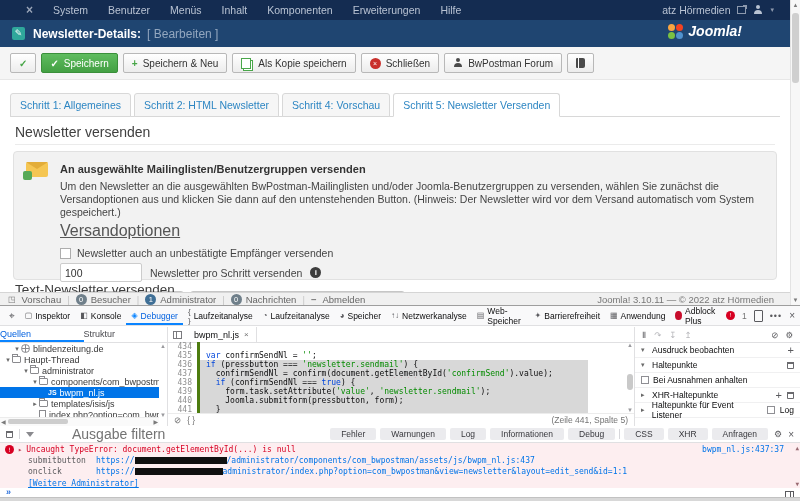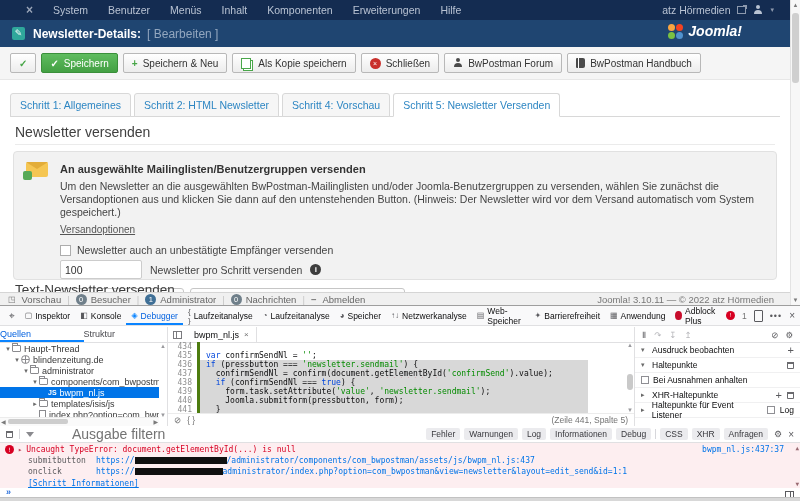--- a/index.html
+++ b/index.html
@@ -58,21 +58,21 @@
 
   
   .page-h{left:15px;top:124px;font-size:14px;color:#404040;}
   .hr{left:15px;right:25px;top:144px;border-top:1px solid #ebebeb;}
   .well{left:13px;right:23px;top:151px;height:129px;background:#f2f2f2;border:1px solid #e1e1e1;border-radius:4px;padding:7px 12px;box-sizing:border-box;display:flex;gap:12px;}
   .ic-env{width:22px;height:15px;background:#f5c653;border-radius:2px;position:relative;flex:none;margin-top:3px;}
   .ic-env::before{content:"";position:absolute;left:0;top:0;border-left:11px solid transparent;border-right:11px solid transparent;border-top:7px solid #e3ad39;}
   .ic-env::after{content:"";position:absolute;left:-3px;bottom:-3px;width:9px;height:9px;border-radius:2px;background:#57a957;}
   .well-h{font-size:11px;font-weight:bold;color:#333;padding-top:4px;}
   .well-p{font-size:10.5px;color:#444;line-height:13px;margin-top:5px;}
-  .well-link{display:inline-block;font-size:10px;color:#555;text-decoration:underline;margin-top:3px;}
+  .well-link{display:inline-block;font-size:16px;color:#555;text-decoration:underline;margin-top:3px;}
   .cbrow{display:flex;align-items:center;gap:6px;margin-top:7px;}
   .cb{width:11px;height:11px;border:1px solid #adadad;background:#fff;display:inline-block;box-sizing:border-box;}
   .cb-label{font-size:10.5px;color:#444;}
   .inrow{display:flex;align-items:center;gap:8px;margin-top:4px;}
   .num-input{width:82px;height:19px;border:1px solid #ccc;border-radius:2px;font-size:10.5px;padding:0 4px;color:#333;font-family:"Liberation Sans",sans-serif;box-sizing:border-box;}
   .ic-info{width:11px;height:11px;border-radius:50%;background:#3d3d3d;color:#fff;font-size:8px;line-height:11px;text-align:center;display:inline-block;font-weight:bold;}
   .btnrow{display:flex;gap:6px;margin-top:9px;}
   .btn2{height:22px;display:inline-flex;align-items:center;padding:0 10px;background:linear-gradient(#fefefe,#ededed);border:1px solid #c6c6c6;border-radius:3px;font-size:10.5px;color:#444;}
   .cropped{left:15px;top:282px;height:10px;overflow:hidden;font-size:13.5px;color:#3b3b3b;}
 
@@ -159,21 +159,21 @@
   .rp-row .right{margin-left:auto;display:flex;align-items:center;gap:5px;}
   .rp-ph{color:#999;padding-left:17px;}
   .ic-trash{width:7px;height:7px;border:1px solid #6a6a6e;border-top:2px solid #6a6a6e;border-radius:0 0 1px 1px;display:inline-block;box-sizing:border-box;}
   .cb2{width:8px;height:8px;border:1px solid #8f8f94;background:#fff;display:inline-block;box-sizing:border-box;}
 
   
   .dt-filter{position:absolute;left:0;right:0;top:120px;height:17px;border-bottom:1px solid #e0e0e2;display:flex;align-items:center;gap:6px;padding:0 6px;box-sizing:border-box;background:#fff;}
   .funnel{width:0;height:0;border-left:4px solid transparent;border-right:4px solid transparent;border-top:5px solid #8a8a8e;display:inline-block;}
   .filter-ph{color:#737373;font-size:14px;margin-left:32px;}
   .chips{margin-left:auto;display:flex;align-items:center;gap:4px;}
-  .chip{padding:1px 5px;background:#ebebee;border-radius:2px;font-size:8.5px;color:#38383d;}
+  .chip{padding:1px 11px;background:#ebebee;border-radius:2px;font-size:8.5px;color:#38383d;}
   .vdiv{width:1px;height:10px;background:#d7d7db;}
 
   
   .dt-error{position:absolute;left:0;right:0;top:137px;height:45px;background:#fdeef0;font-family:"DejaVu Sans Mono",monospace;font-size:8px;overflow:hidden;}
   .er1{display:flex;align-items:center;gap:4px;padding:2px 6px 1px 5px;color:#d70022;}
   .er1 .exp{font-size:7px;color:#c0485c;}
   .er1 .loc{margin-left:auto;color:#0074e8;padding-right:10px;}
   .stk{display:flex;align-items:center;padding:1px 6px 1px 28px;color:#5c5c5f;}
   .stk .fn{width:68px;flex:none;}
   .stk .url{color:#0074e8;display:flex;align-items:center;}
@@ -248,21 +248,20 @@
       <span class="jbtn">
         <span class="ic-cancel">×</span>
         <span>Schließen</span>
       </span>
       <span class="jbtn">
         <span class="ic-person"></span>
         <span>BwPostman Forum</span>
       </span>
       <span class="jbtn">
         <span class="ic-book"></span>
-        <span>BwPostman Handbuch</span>
       </span>
     </div>
 
   <div class="abs tabs" id="step-tabs">
       <span class="tab">Schritt 1: Allgemeines</span>
       <span class="tab">Schritt 2: HTML Newsletter</span>
       <span class="tab">Schritt 4: Vorschau</span>
       <span class="tab active">Schritt 5: Newsletter Versenden</span>
     </div>
 
@@ -385,29 +384,29 @@
     </div>
 
     <div class="dt-main">
 
       <div class="src-pane">
         <div class="src-tabs">
           <span class="st active">Quellen</span>
           <span class="st">Struktur</span>
         </div>
         <div class="tree" id="src-tree">
+            <div class="trow" style="padding-left: 13px;">
+              <span class="tar">▾</span>
+              <span class="ic-globe"></span>
+              <span class="nowrap">blindenzeitung.de</span>
+            </div>
             <div class="trow" style="padding-left: 4px;">
               <span class="tar">▾</span>
               <span class="ic-folder"></span>
               <span class="nowrap">Haupt-Thread</span>
-            </div>
-            <div class="trow" style="padding-left: 13px;">
-              <span class="tar">▾</span>
-              <span class="ic-globe"></span>
-              <span class="nowrap">blindenzeitung.de</span>
             </div>
             <div class="trow" style="padding-left: 22px;">
               <span class="tar">▾</span>
               <span class="ic-folder"></span>
               <span class="nowrap">administrator</span>
             </div>
             <div class="trow" style="padding-left: 31px;">
               <span class="tar">▾</span>
               <span class="ic-folder"></span>
               <span class="nowrap">components/com_bwpostman/assets/</span>
@@ -577,21 +576,21 @@
           </div>
           <div class="stk">
             <span class="fn">onclick</span>
             <span class="url">
               <span>https://</span>
               <span class="redact" style="width: 88px;"></span>
               <span>administrator/index.php?option=com_bwpostman&amp;view=newsletter&amp;layout=edit_send&amp;id=1:1</span>
             </span>
           </div>
         </div>
-      <div class="moreinfo">[Schritt Informationen]</div>
+      <div class="moreinfo">[Weitere Administrator]</div>
       <span class="err-scroll-up">▲</span>
       <span class="err-scroll-dn">▼</span>
     </div>
 
     <div class="dt-input">
       <span class="pr">»</span>
       <span class="side"><span class="ic-sidebar"></span></span>
     </div>
     <div class="dt-gray"></div>
   </div>

